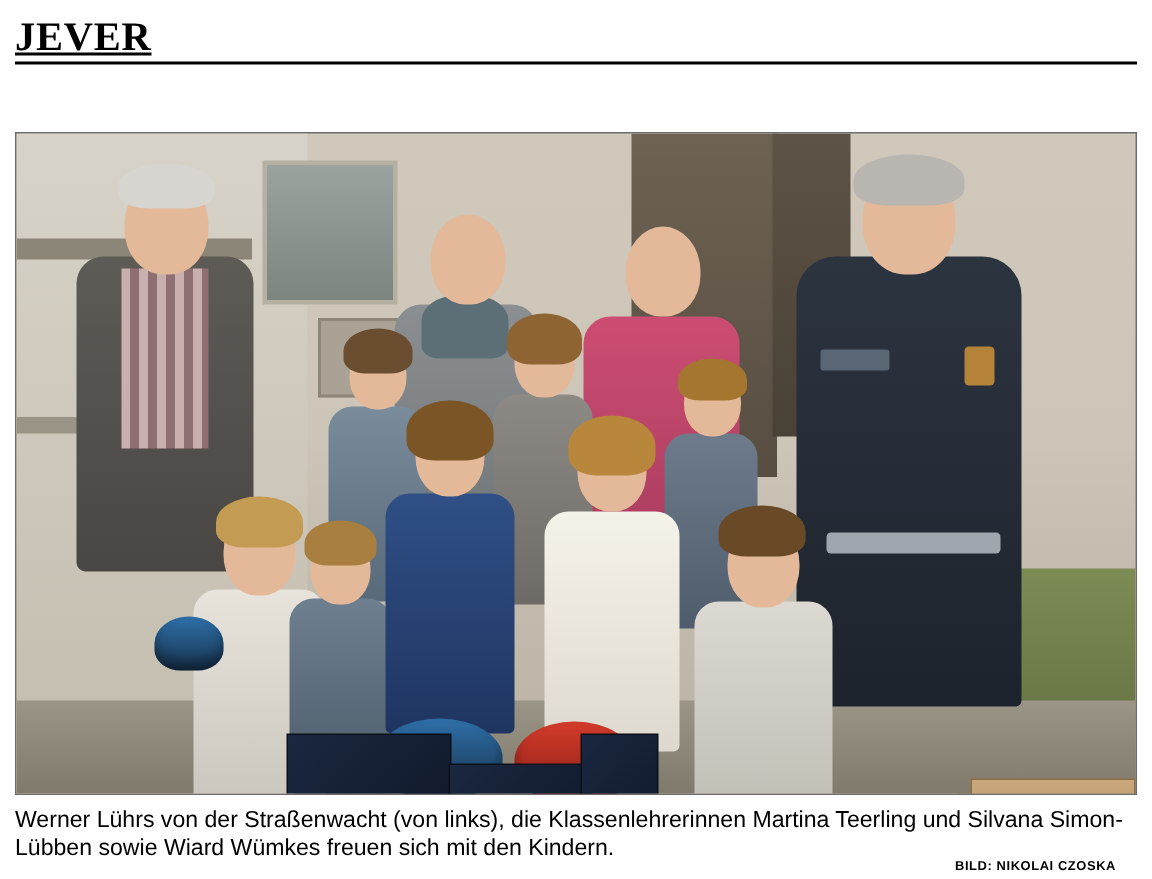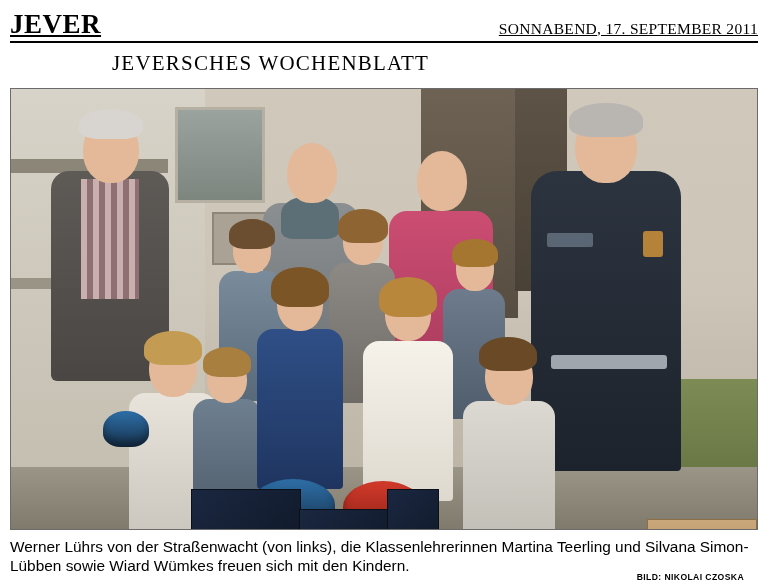--- a/index.html
+++ b/index.html
@@ -221,26 +221,24 @@
     text-transform: uppercase;
   }
 </style>
 </head>
 <body>
 
 <div class="page">
 
   <div class="masthead">
     <div class="masthead-title">JEVER</div>
-    <div class="masthead-date">Sonnabend, 17. September 2011</div>
   </div>
 
   <div class="rule"></div>
 
-  <div class="section-head">Jeversches Wochenblatt</div>
 
   <div class="photo">
     <div class="photo-inner">
 
       <div class="bg-wall"></div>
       <div class="bg-wall-left"></div>
       <div class="bg-shelf"></div>
       <div class="bg-shelf2"></div>
       <div class="bg-window"></div>
       <div class="bg-board"></div>

